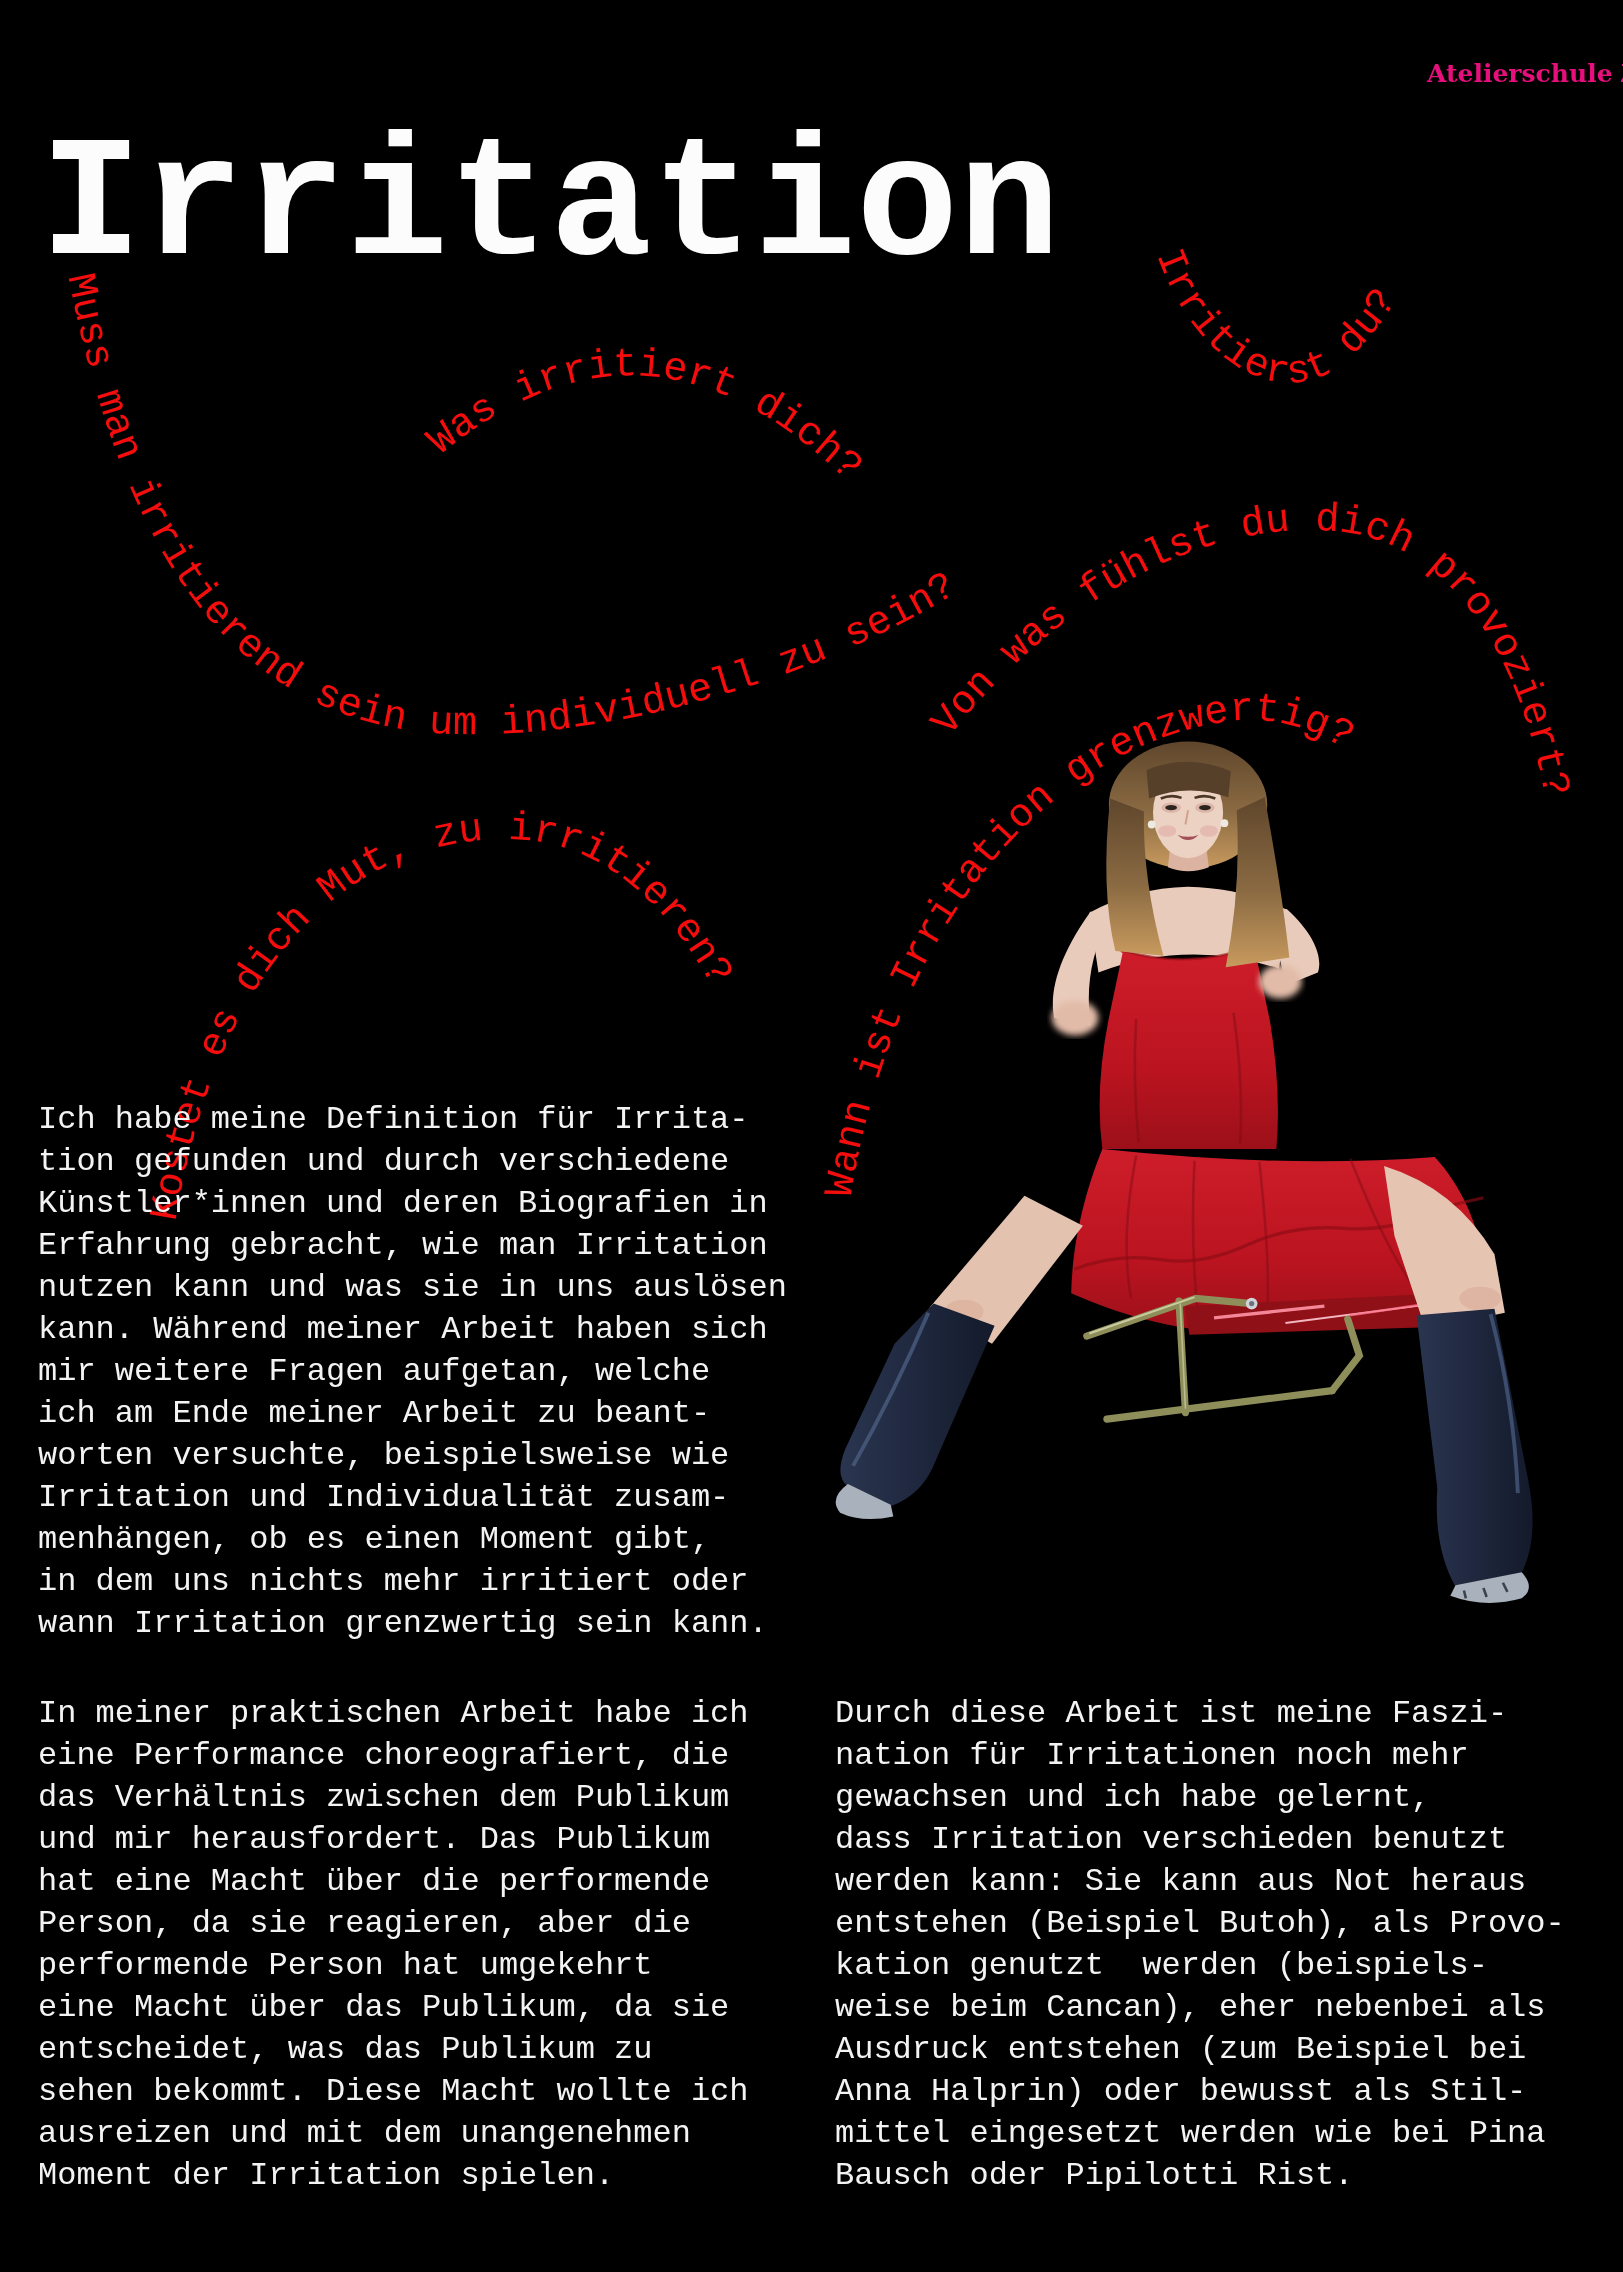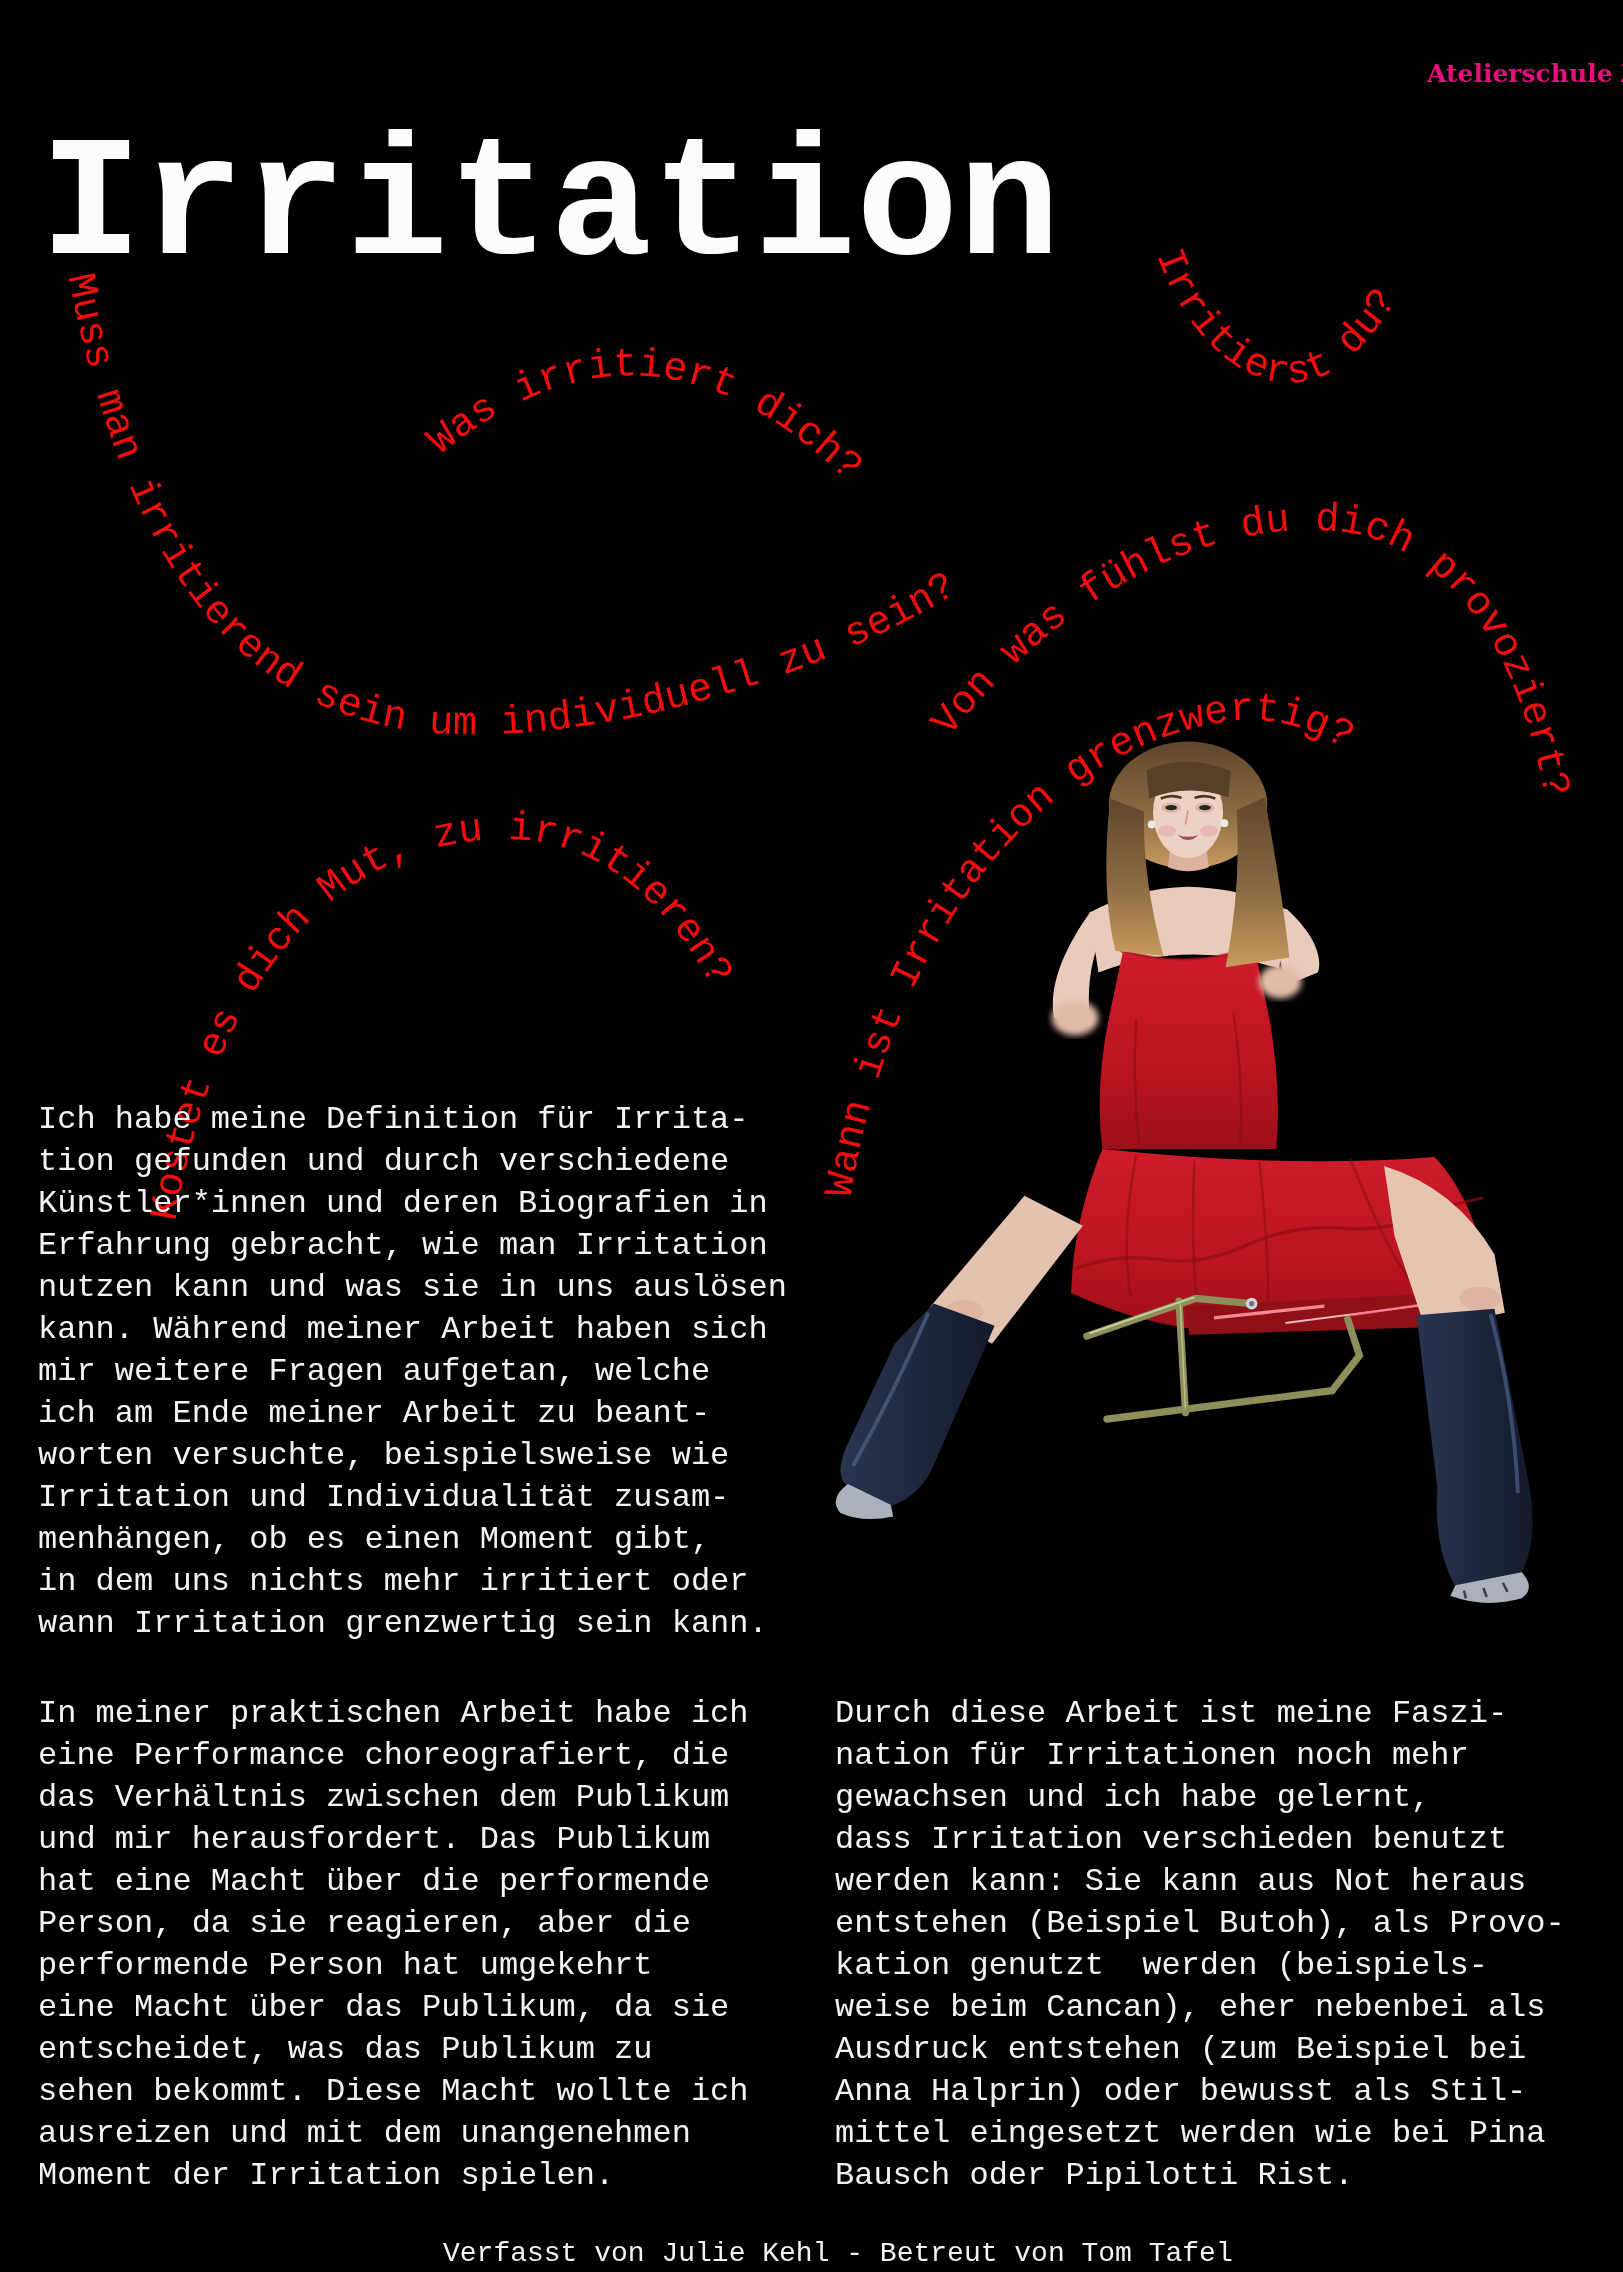--- a/index.html
+++ b/index.html
@@ -221,16 +221,15 @@
 und mir herausfordert. Das Publikum
 hat eine Macht über die performende
 Person, da sie reagieren, aber die
 performende Person hat umgekehrt
 eine Macht über das Publikum, da sie
 entscheidet, was das Publikum zu
 sehen bekommt. Diese Macht wollte ich
 ausreizen und mit dem unangenehmen
 Moment der Irritation spielen.</div>
 
-  <div class="footer pre">Verfasst von Julie Kehl - Betreut von Tom Tafel</div>
 
 </div>
 
 
 </body></html>

